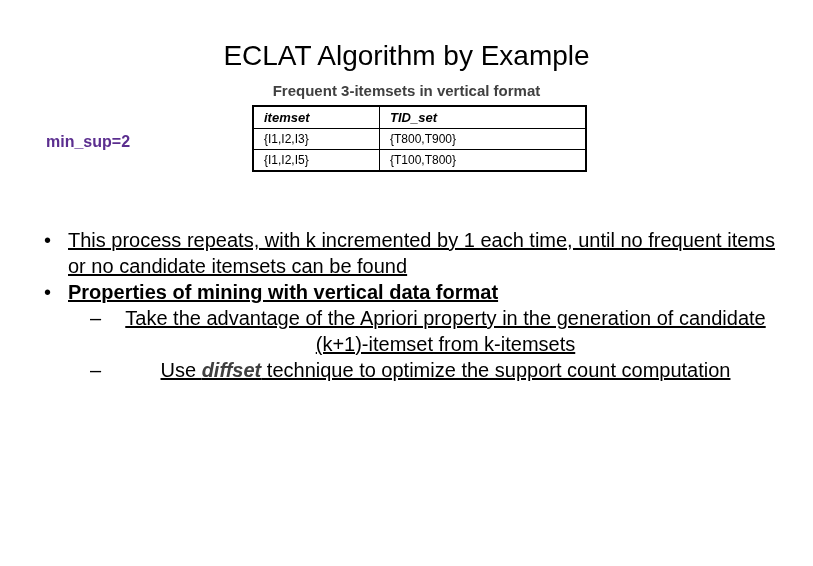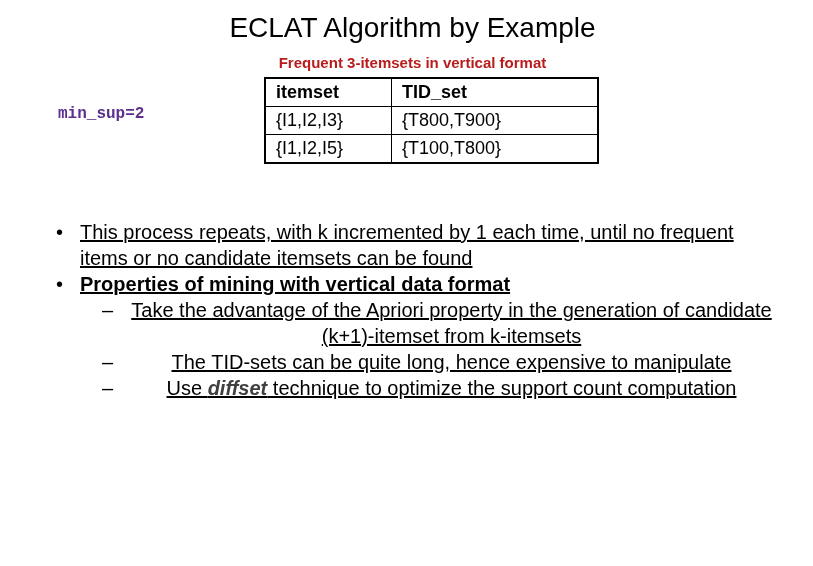--- a/index.html
+++ b/index.html
@@ -6,66 +6,67 @@
       margin: 0;
       padding: 0;
       font-family: Arial, sans-serif;
       width: 813px;
       height: 566px;
       background: #fff;
       color: #000;
       box-sizing: border-box;
     }
     .slide {
-      padding: 12px 36px 0 48px;
+      padding: 12px 36px 0 36px;
+      margin-top: 28px;
     }
     .title {
       text-align: center;
       font-size: 28px;
       font-weight: normal;
       margin-bottom: 10px;
       margin-top: 0;
     }
     .subtitle {
       text-align: center;
       font-size: 15px;
       font-weight: bold;
-      color: #b91c1c;
+      color: #404040;
       margin-bottom: 6px;
     }
     .top-row {
       display: flex;
       align-items: flex-start;
     }
     .min-sup {
       width: 130px;
       font-size: 16px;
       font-weight: bold;
       color: #5b2e8f;
       padding-top: 28px;
       padding-left: 10px;
-      font-family: Liberation Mono, monospace;
     }
     .table-wrap {
       margin-left: 76px;
     }
     table {
       border-collapse: collapse;
       border: 2.5px solid #000;
     }
     th, td {
       border: 1px solid #000;
       padding: 3px 10px;
-      font-size: 18px;
+      font-size: 12px;
       text-align: left;
       font-family: Arial, sans-serif;
     }
     th {
       font-weight: bold;
-      font-size: 18px;
+      font-size: 13px;
+      font-style: italic;
     }
     th:first-child, td:first-child {
       width: 105px;
     }
     th:last-child, td:last-child {
       width: 185px;
     }
     .content {
       margin-top: 55px;
       font-size: 20px;
@@ -143,20 +144,19 @@
     </div>
   </div>
 
   <div class="content">
     <ul class="bullets">
       <li>This process repeats, with k incremented by 1 each time, until no frequent items or no candidate itemsets can be  found</li>
       <li>
         <span class="bold">Properties of mining with vertical data format</span>
         <ul class="dashes">
           <li>Take the advantage of the Apriori property in the generation of candidate (k+1)-itemset from k-itemsets</li>
-          <li>The TID-sets can be quite long, hence expensive to manipulate</li>
           <li><span>Use </span><span class="bold-green-italic">diffset</span><span> technique to optimize the support count computation</span></li>
         </ul>
       </li>
     </ul>
   </div>
 
 </div>
 
 </body></html>

